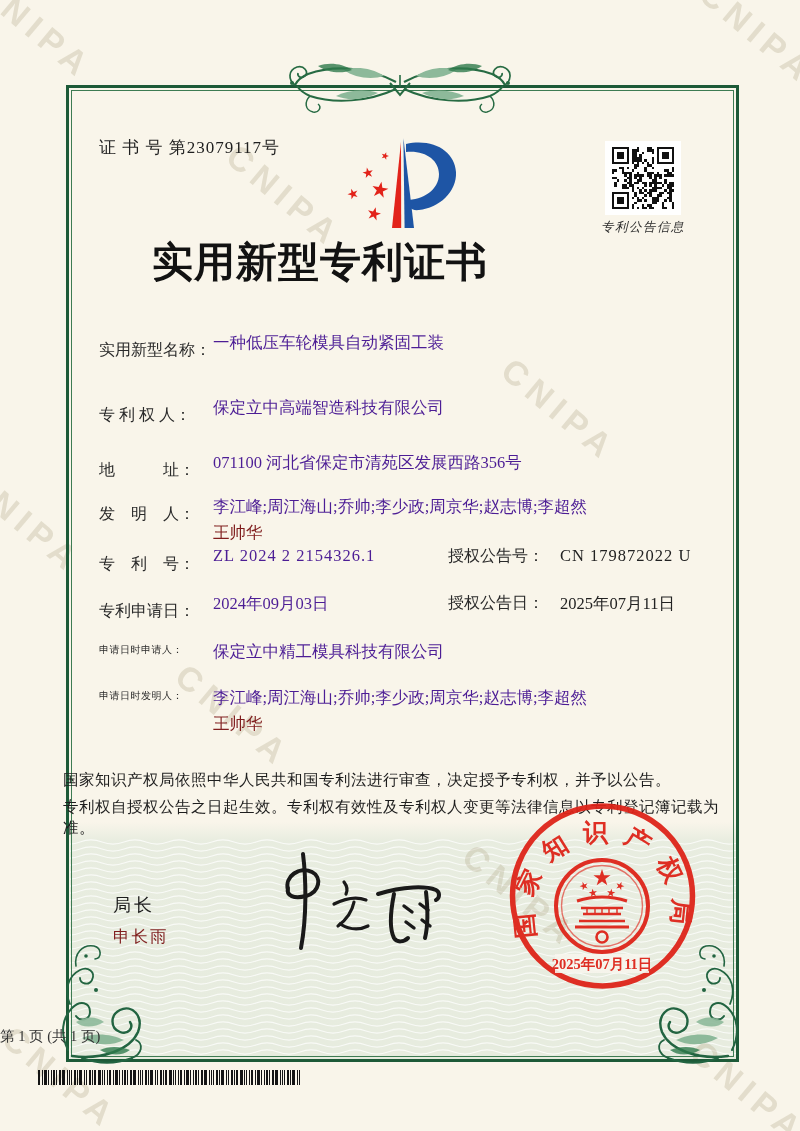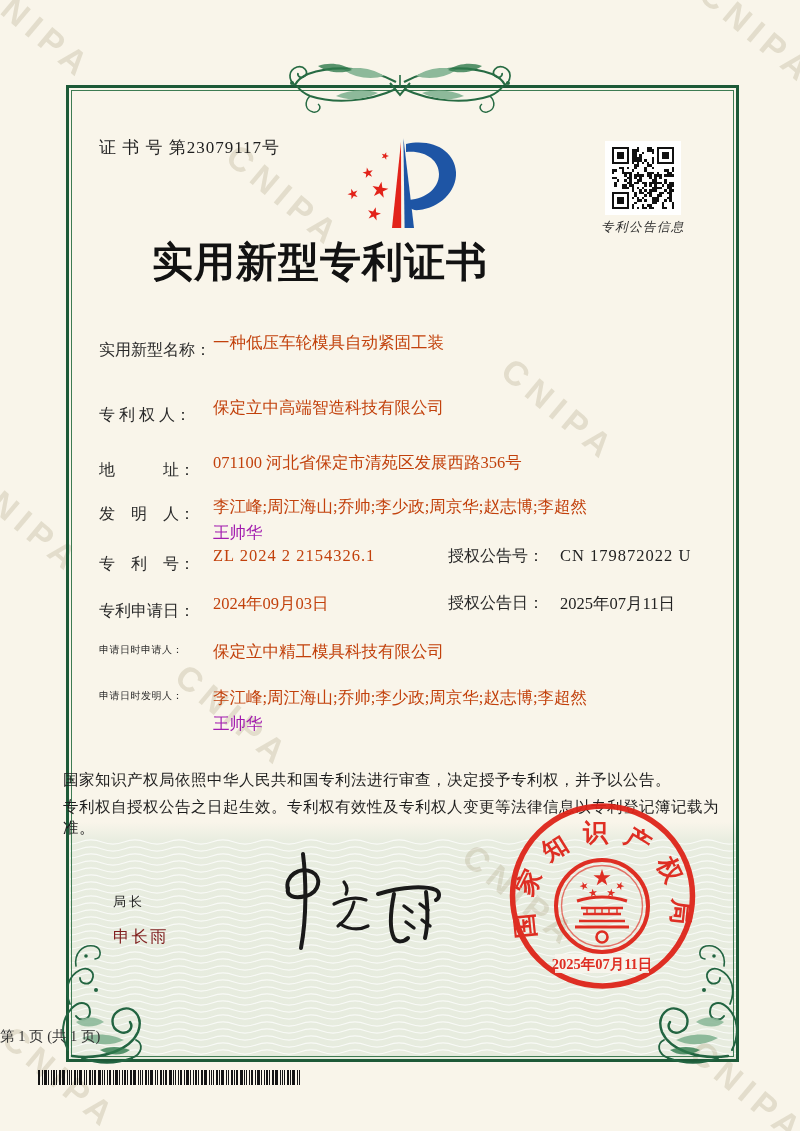--- a/index.html
+++ b/index.html
@@ -34,28 +34,28 @@
   .content{position:absolute;z-index:5;}
   
   .cert-no{left:99px;top:136px;font-size:17px;letter-spacing:1px;color:#1f1f1f;}
   .doc-title{left:0;top:235px;width:640px;text-align:center;font-size:41px;font-weight:700;letter-spacing:1px;color:#121212;}
   .qr-wrap{left:605px;top:141px;width:76px;height:74px;background:#fff;display:flex;align-items:center;justify-content:center;}
   .qr-caption{left:585px;top:219px;width:116px;text-align:center;font-size:12.5px;font-style:italic;letter-spacing:1.5px;color:#2c2c2c;}
   
   .fieldrow{position:absolute;left:0;width:800px;height:0;z-index:5;}
   .flabel{position:absolute;left:99px;top:8px;font-size:16px;color:#2a2a2a;white-space:pre;}
   .flabel.small{font-size:10px;top:2px;letter-spacing:0.5px;}
-  .fvalue{position:absolute;left:213px;top:0;font-size:16.5px;color:#c2410c;white-space:pre;}
-  .fvalue2line{position:absolute;left:213px;top:26px;font-size:16.5px;color:#a21caf;}
+  .fvalue{position:absolute;left:213px;top:0;font-size:16.5px;color:#4c1d95;white-space:pre;}
+  .fvalue2line{position:absolute;left:213px;top:26px;font-size:16.5px;color:#7f1d1d;}
   .flabel2{position:absolute;left:448px;top:0;font-size:16px;color:#2a2a2a;white-space:pre;}
   .fvalue2{position:absolute;left:560px;top:0;font-size:16.5px;color:#222;white-space:pre;}
   
   .stmt{left:63px;width:674px;font-size:15.5px;letter-spacing:0.5px;color:#1e1e1e;}
   
-  .sig-label{left:113px;top:893px;font-family:"Liberation Sans","DejaVu Sans",sans-serif;font-size:13px;letter-spacing:3px;color:#1c1c1c;font-weight:500;}
+  .sig-label{left:113px;top:893px;font-family:"Liberation Sans","DejaVu Sans",sans-serif;font-size:18px;letter-spacing:3px;color:#1c1c1c;font-weight:500;}
   .sig-name{left:113px;top:926px;font-family:"Liberation Sans","DejaVu Sans",sans-serif;font-size:16.5px;letter-spacing:2px;color:#7f1d1d;font-weight:500;}
   .footer-page{left:0;top:1027px;width:800px;text-align:left;font-size:14.5px;color:#333;}
   .barcode{left:38px;top:1070px;}
 </style>
 </head>
 <body>
 
 <div class="page">
 
   <span class="wm" style="left:35px;top:28px">CNIPA</span>

